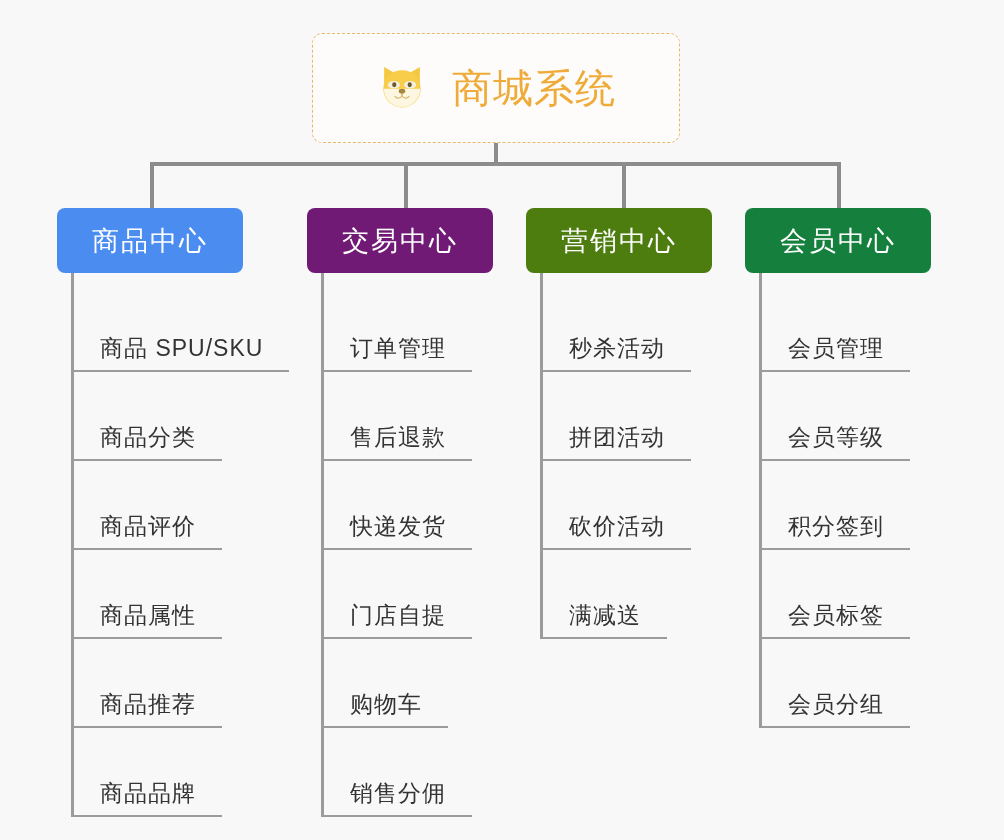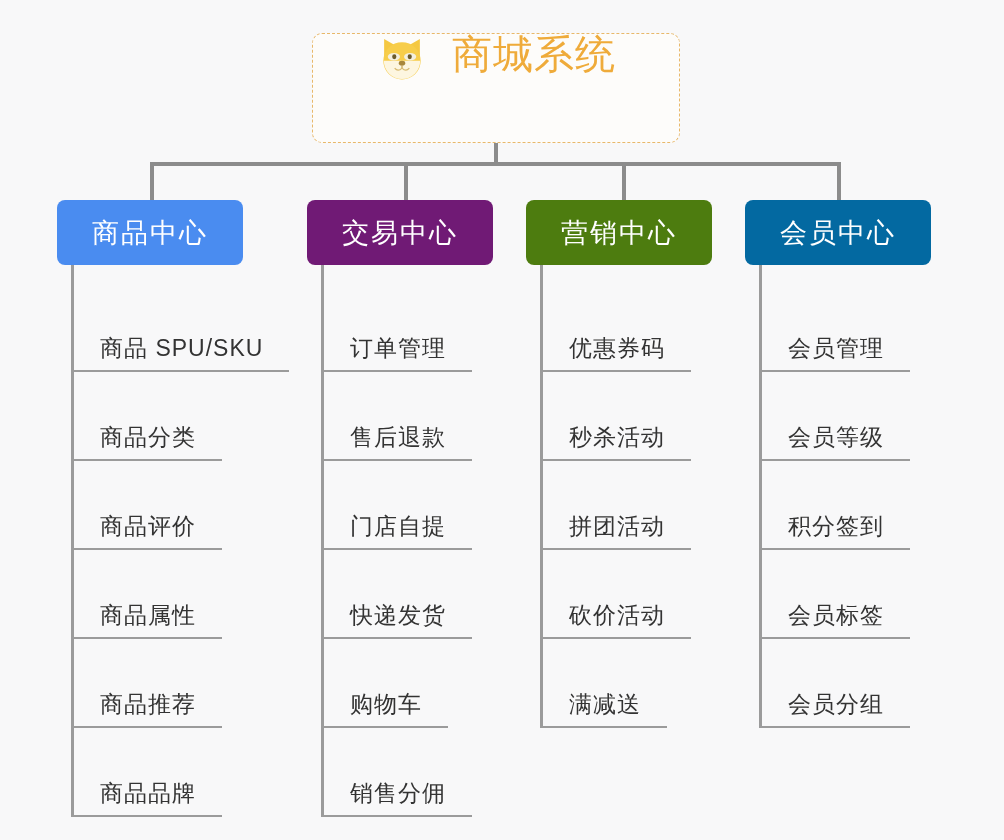--- a/index.html
+++ b/index.html
@@ -23,20 +23,21 @@
   .root-node {
     position: absolute;
     left: 312px;
     top: 33px;
     width: 368px;
     height: 110px;
     background: #fdfcfa;
     border: 1px dashed #e8b86a;
     border-radius: 10px;
     display: flex;
+    align-items: center;
     justify-content: center;
     gap: 24px;
   }
   .root-icon {
     width: 52px;
     height: 52px;
     flex: 0 0 52px;
     display: block;
   }
   .root-title {
@@ -51,41 +52,41 @@
   .conn {
     position: absolute;
     background: #8c8c8c;
   }
   .conn-v { width: 4px; }
   .conn-h { height: 4px; }
 
   
   .column {
     position: absolute;
-    top: 200px;
+    top: 208px;
     width: 220px;
   }
 
   .cat-header {
     width: 186px;
     height: 65px;
     border-radius: 8px;
     display: flex;
     align-items: center;
     justify-content: center;
     color: #ffffff;
     font-size: 27px;
     letter-spacing: 2px;
     white-space: nowrap;
   }
 
   .leaf-list {
     position: relative;
     margin-top: 0;
-    padding-top: 18px;
+    padding-top: 10px;
     margin-left: 14px;
     border-left: 3px solid #9b9b9b;
   }
 
   .leaf-item {
     position: relative;
     height: 89px;
     display: flex;
     align-items: flex-end;
     justify-content: flex-start;
@@ -175,59 +176,56 @@
       <span>交易中心</span>
     </div>
     <div class="leaf-list">
       <div class="leaf-item">
           <div class="leaf-text-wrap"><span class="leaf-text">订单管理</span></div>
         </div>
       <div class="leaf-item">
           <div class="leaf-text-wrap"><span class="leaf-text">售后退款</span></div>
         </div>
       <div class="leaf-item">
+          <div class="leaf-text-wrap"><span class="leaf-text">快递发货</span></div>
+        </div>
+      <div class="leaf-item">
           <div class="leaf-text-wrap"><span class="leaf-text">门店自提</span></div>
-        </div>
-      <div class="leaf-item">
-          <div class="leaf-text-wrap"><span class="leaf-text">快递发货</span></div>
         </div>
       <div class="leaf-item">
           <div class="leaf-text-wrap"><span class="leaf-text">购物车</span></div>
         </div>
       <div class="leaf-item">
           <div class="leaf-text-wrap"><span class="leaf-text">销售分佣</span></div>
         </div>
     </div>
   </div>
 
   <div class="column" style="left:526px;">
     <div class="cat-header" style="background:#4d7c0f;">
       <span>营销中心</span>
     </div>
     <div class="leaf-list">
       <div class="leaf-item">
-          <div class="leaf-text-wrap"><span class="leaf-text">优惠券码</span></div>
-        </div>
-      <div class="leaf-item">
           <div class="leaf-text-wrap"><span class="leaf-text">秒杀活动</span></div>
         </div>
       <div class="leaf-item">
           <div class="leaf-text-wrap"><span class="leaf-text">拼团活动</span></div>
         </div>
       <div class="leaf-item">
           <div class="leaf-text-wrap"><span class="leaf-text">砍价活动</span></div>
         </div>
       <div class="leaf-item">
           <div class="leaf-text-wrap"><span class="leaf-text">满减送</span></div>
         </div>
     </div>
   </div>
 
   <div class="column" style="left:745px;">
-    <div class="cat-header" style="background:#0369a1;">
+    <div class="cat-header" style="background:#15803d;">
       <span>会员中心</span>
     </div>
     <div class="leaf-list">
       <div class="leaf-item">
           <div class="leaf-text-wrap"><span class="leaf-text">会员管理</span></div>
         </div>
       <div class="leaf-item">
           <div class="leaf-text-wrap"><span class="leaf-text">会员等级</span></div>
         </div>
       <div class="leaf-item">

